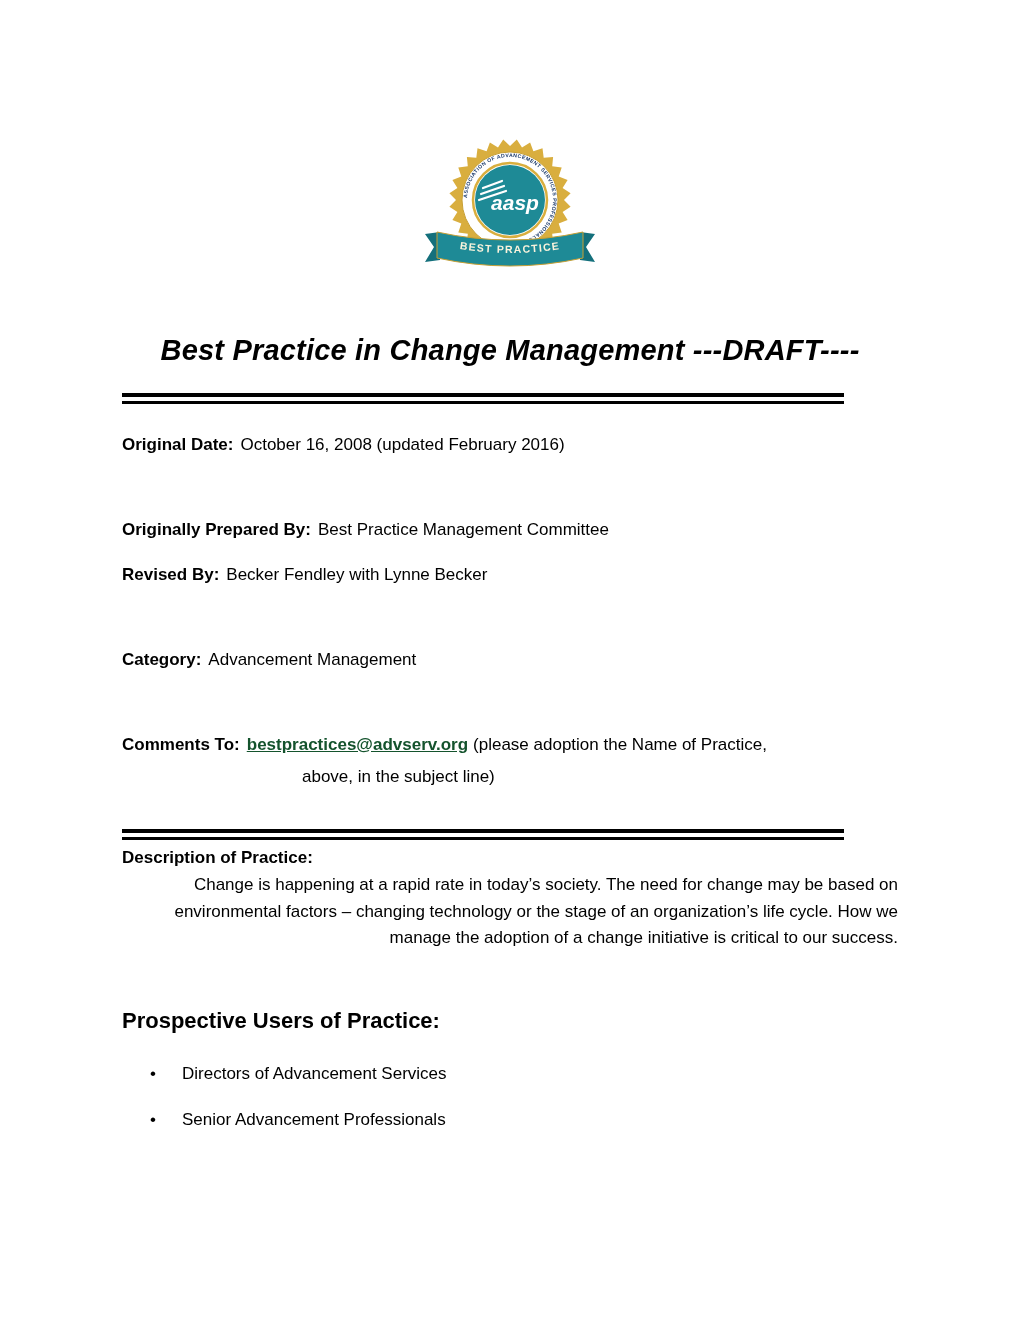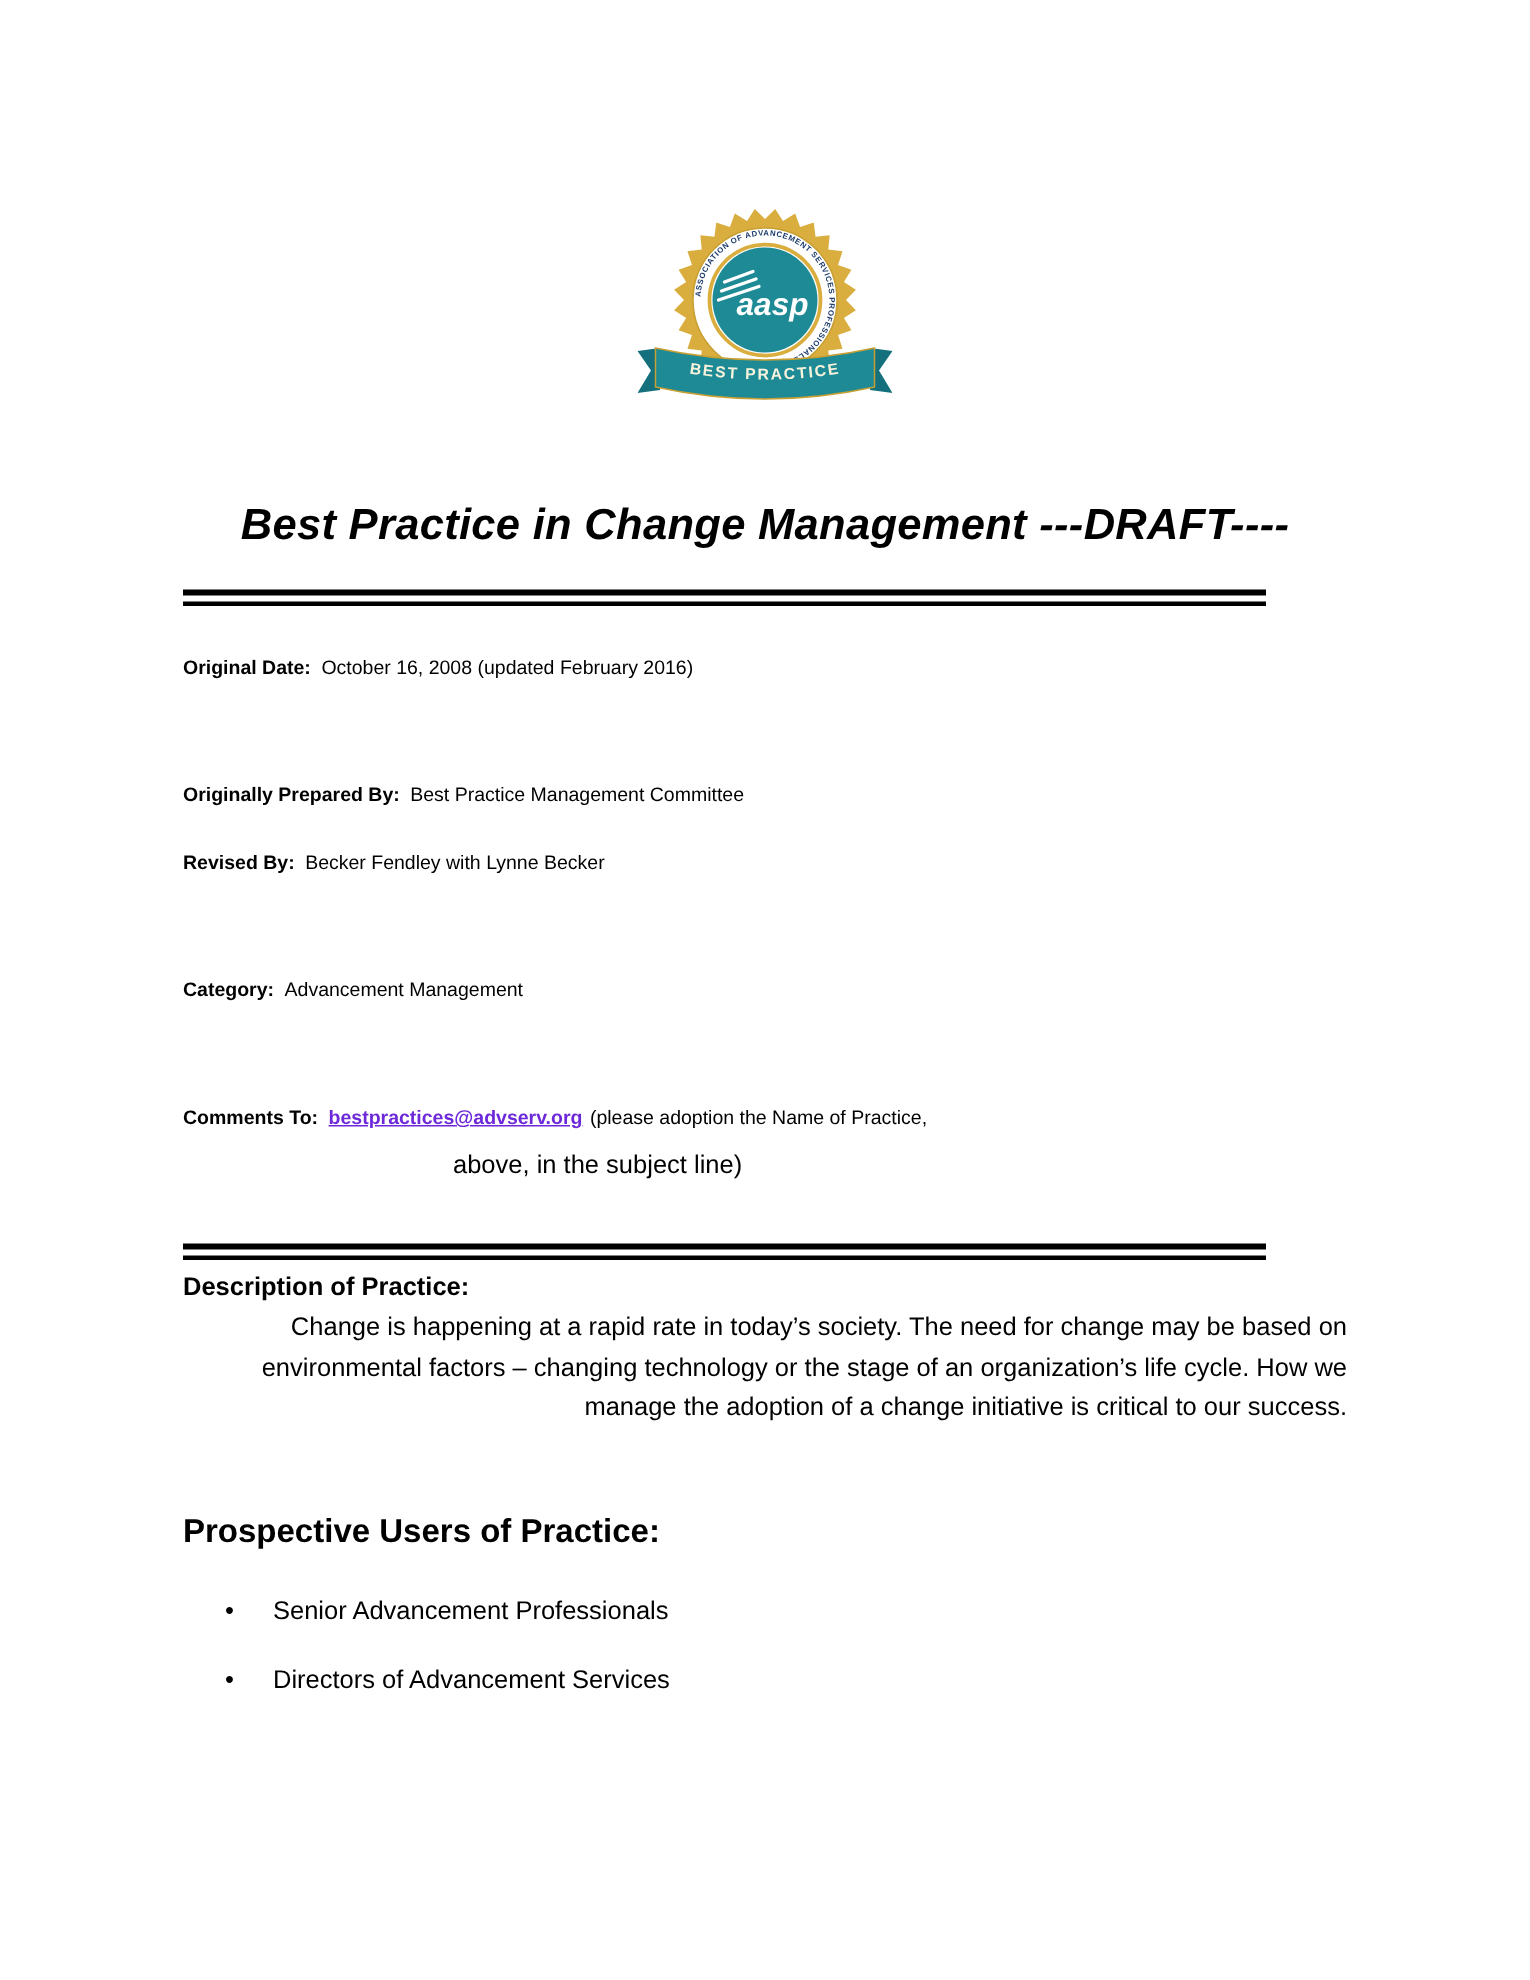--- a/index.html
+++ b/index.html
@@ -26,33 +26,33 @@
     letter-spacing:0.2px;
   }
   .double-rule{
     border-top:4px solid #000;
     border-bottom:3px solid #000;
     height:4px;
     margin-right:54px;
   }
   .rule-top{margin-top:26px;}
   .rule-mid{margin-top:42px;}
-  .field{font-size:13px;line-height:21px;margin:0;}
+  .field{font-size:17px;line-height:21px;margin:0;}
   .field .label{font-weight:bold;}
   .field .value{margin-left:7px;}
   .mt30{margin-top:30px;}
   .mt24{margin-top:24px;}
   .mt64{margin-top:64px;}
   .comments-line2{
     font-size:17px;line-height:21px;
     margin:11px 0 0;
     padding-left:180px;
   }
   .email-link{
-    color:#6d28d9;
+    color:#14532d;
     font-weight:bold;
     text-decoration:underline;
     margin-left:7px;
     cursor:pointer;
   }
   .after-link{margin-left:5px;}
   .desc-heading{
     margin:8px 30px 0 0;
     text-align:left;
     font-size:17px;
@@ -165,18 +165,18 @@
     <p class="comments-line2">above, in the subject line)</p>
 
     <div class="double-rule rule-mid"></div>
 
     <p class="desc-heading">Description of Practice:</p>
     <p class="desc-body">Change is happening at a rapid rate in today’s society. The need for change may be based on environmental factors – changing technology or the stage of an organization’s life cycle. How we manage the adoption of a change initiative is critical to our success.</p>
 
     <p class="prospective-heading">Prospective Users of Practice:</p>
 
     <ul class="bullet-list">
+      <li class="bullet-item">Directors of Advancement Services</li>
       <li class="bullet-item">Senior Advancement Professionals</li>
-      <li class="bullet-item">Directors of Advancement Services</li>
     </ul>
   </div>
 
 </div>
 
 </body></html>

